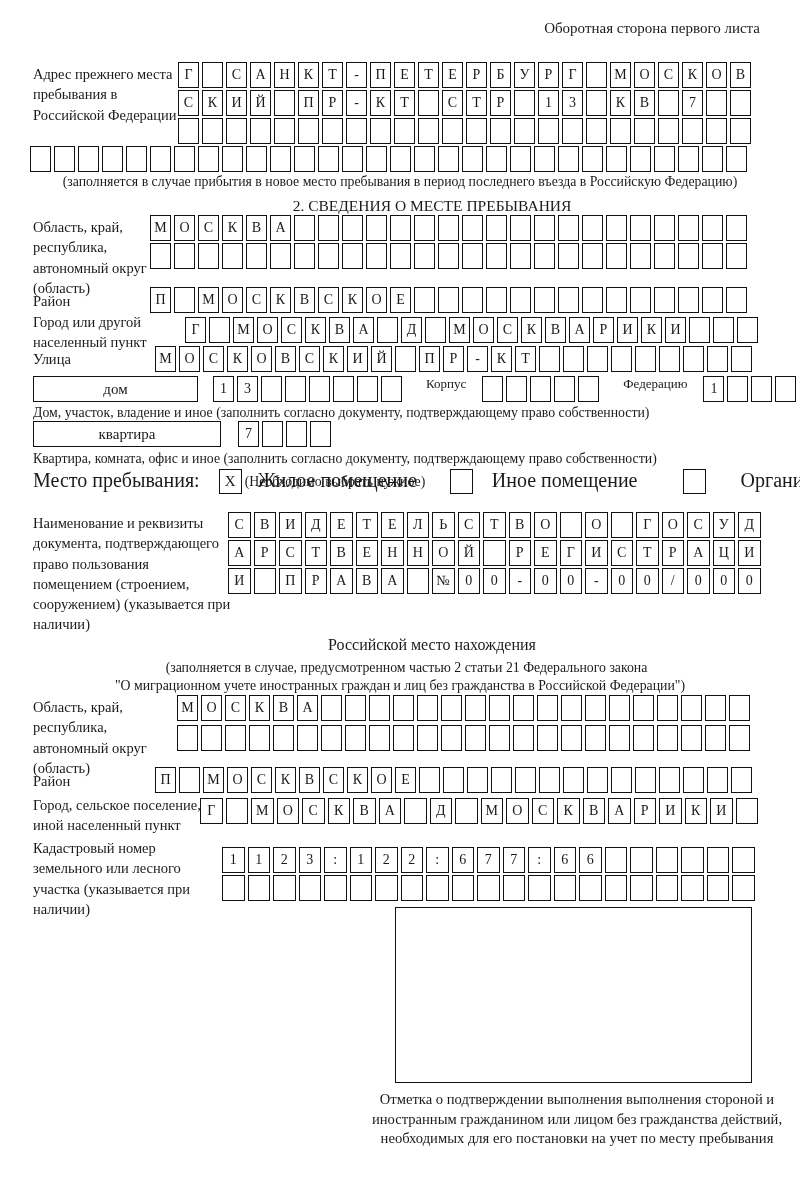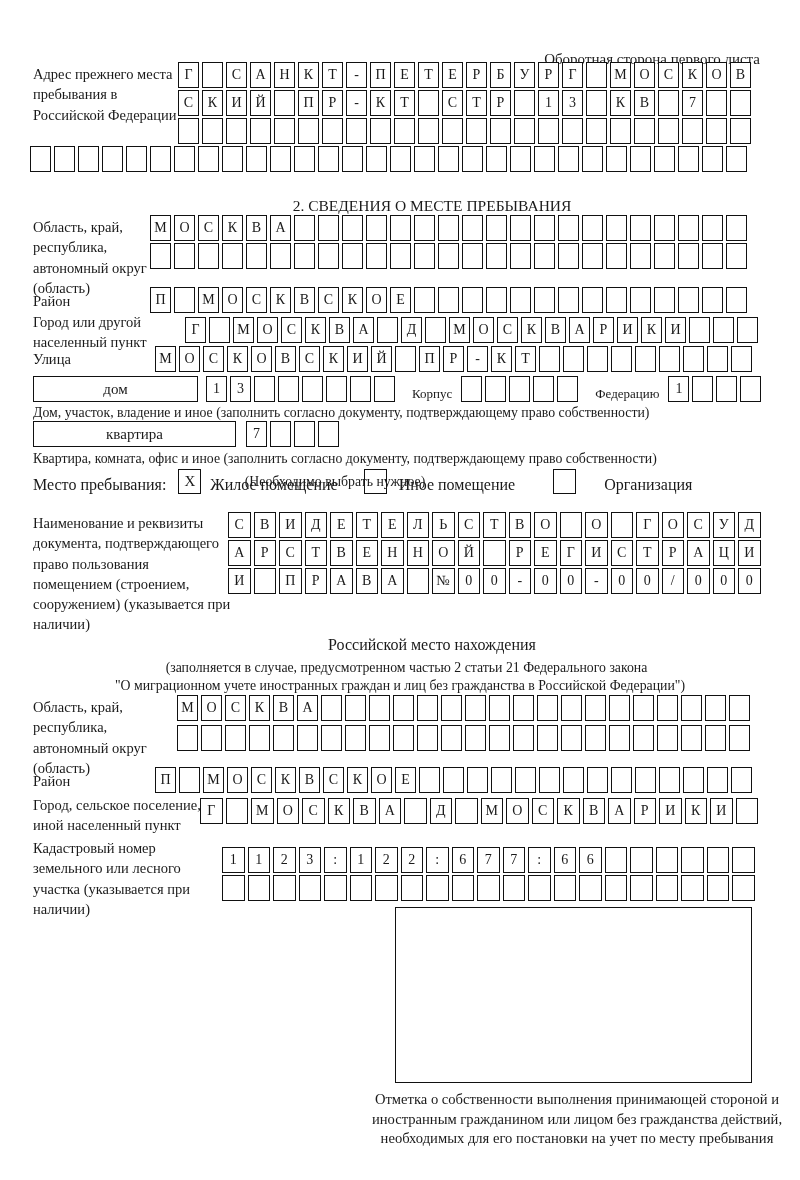--- a/index.html
+++ b/index.html
@@ -10,32 +10,32 @@
   .boxrow.inline { position: static; display: inline-flex; }
   .cell {
     display: inline-flex; align-items: center; justify-content: center;
     width: 21px; height: 26px; border: 1.6px solid #111; margin-right: 3px;
     font-size: 14px; background: #fff; flex: none;
   }
   .cell.wide { width: 22.5px; }
   .title { position: absolute; width: 800px; text-align: center; font-weight: normal; font-size: 15.5px; margin-left: 32px; }
   .note { position: absolute; font-size: 13.8px; }
   .note.center { width: 800px; text-align: center; }
-  .header-note { position: absolute; top: 20px; right: 40px; font-size: 15px; margin-top: 31px; }
-  .composite { position: absolute; display: flex; align-items: flex-end; }
+  .header-note { position: absolute; top: 20px; right: 40px; font-size: 15px; }
+  .composite { position: absolute; display: flex; align-items: flex-start; gap: 7px; }
   .wide-cell {
     display: flex; align-items: center; justify-content: center;
     height: 26px; border: 1.6px solid #111; font-size: 15px; flex: none;
   }
   .inline-label { font-size: 13px; margin: 0 9px 0 14px; flex: none; }
   .checkbox {
     display: inline-flex; align-items: center; justify-content: center;
     width: 23px; height: 25px; border: 1.7px solid #111; font-size: 15px; flex: none;
   }
-  .stay-label { font-size: 16px; flex: none; }
+  .stay-label { font-size: 20px; flex: none; }
   .stamp-box { position: absolute; border: 1.8px solid #111; background: #fff; }
   .stamp-caption { position: absolute; text-align: center; font-size: 14.6px; line-height: 1.35; }
 </style>
 </head>
 <body>
 
 <div class="page">
 
   <div class="header-note">Оборотная сторона первого листа</div>
 
@@ -143,20 +143,21 @@
       <span class="cell"></span>
       <span class="cell"></span>
       <span class="cell"></span>
       <span class="cell"></span>
       <span class="cell"></span>
       <span class="cell"></span>
       <span class="cell"></span>
       <span class="cell"></span>
       <span class="cell"></span>
     </div>
+  <div class="note center" style="top:174px;">(заполняется в случае прибытия в новое место пребывания в период последнего въезда в Российскую Федерацию)</div>
 
   <div class="title" style="top:197px;">2. СВЕДЕНИЯ О МЕСТЕ ПРЕБЫВАНИЯ</div>
 
   <div class="label" style="left:33px; top:217px; width:120px;">Область, край, республика, автономный округ (область)</div>
   <div class="boxrow" style="left:150px; top:215px;">
       <span class="cell">М</span>
       <span class="cell">О</span>
       <span class="cell">С</span>
       <span class="cell">К</span>
       <span class="cell">В</span>
@@ -319,21 +320,21 @@
     <div class="boxrow inline">
         <span class="cell">1</span>
         <span class="cell"></span>
         <span class="cell"></span>
         <span class="cell"></span>
       </div>
   </div>
   <div class="note" style="left:33px; top:405px;">Дом, участок, владение и иное (заполнить согласно документу, подтверждающему право собственности)</div>
 
   <div class="composite" style="left:33px; top:421px;">
-    <div class="wide-cell" style="width:203px; margin-right:10px;">квартира</div>
+    <div class="wide-cell" style="width:188px; margin-right:10px;">квартира</div>
     <div class="boxrow inline">
         <span class="cell">7</span>
         <span class="cell"></span>
         <span class="cell"></span>
         <span class="cell"></span>
       </div>
   </div>
   <div class="note" style="left:33px; top:451px;text-align:right;">Квартира, комната, офис и иное (заполнить согласно документу, подтверждающему право собственности)</div>
 
   <div class="composite" style="left:33px; top:469px;">
@@ -573,15 +574,15 @@
       <span class="cell wide"></span>
       <span class="cell wide"></span>
       <span class="cell wide"></span>
       <span class="cell wide"></span>
       <span class="cell wide"></span>
       <span class="cell wide"></span>
       <span class="cell wide"></span>
     </div>
 
   <div class="stamp-box" style="left:395px; top:907px; width:357px; height:176px;"></div>
-  <div class="stamp-caption" style="left:368px; top:1090px; width:418px;">Отметка о собственности выполнения принимающей стороной и иностранным гражданином или лицом без гражданства действий, необходимых для его постановки на учет по месту пребывания</div>
+  <div class="stamp-caption" style="left:368px; top:1090px; width:418px;">Отметка о подтверждении выполнения выполнения стороной и иностранным гражданином или лицом без гражданства действий, необходимых для его постановки на учет по месту пребывания</div>
 
 </div>
 
 </body></html>

